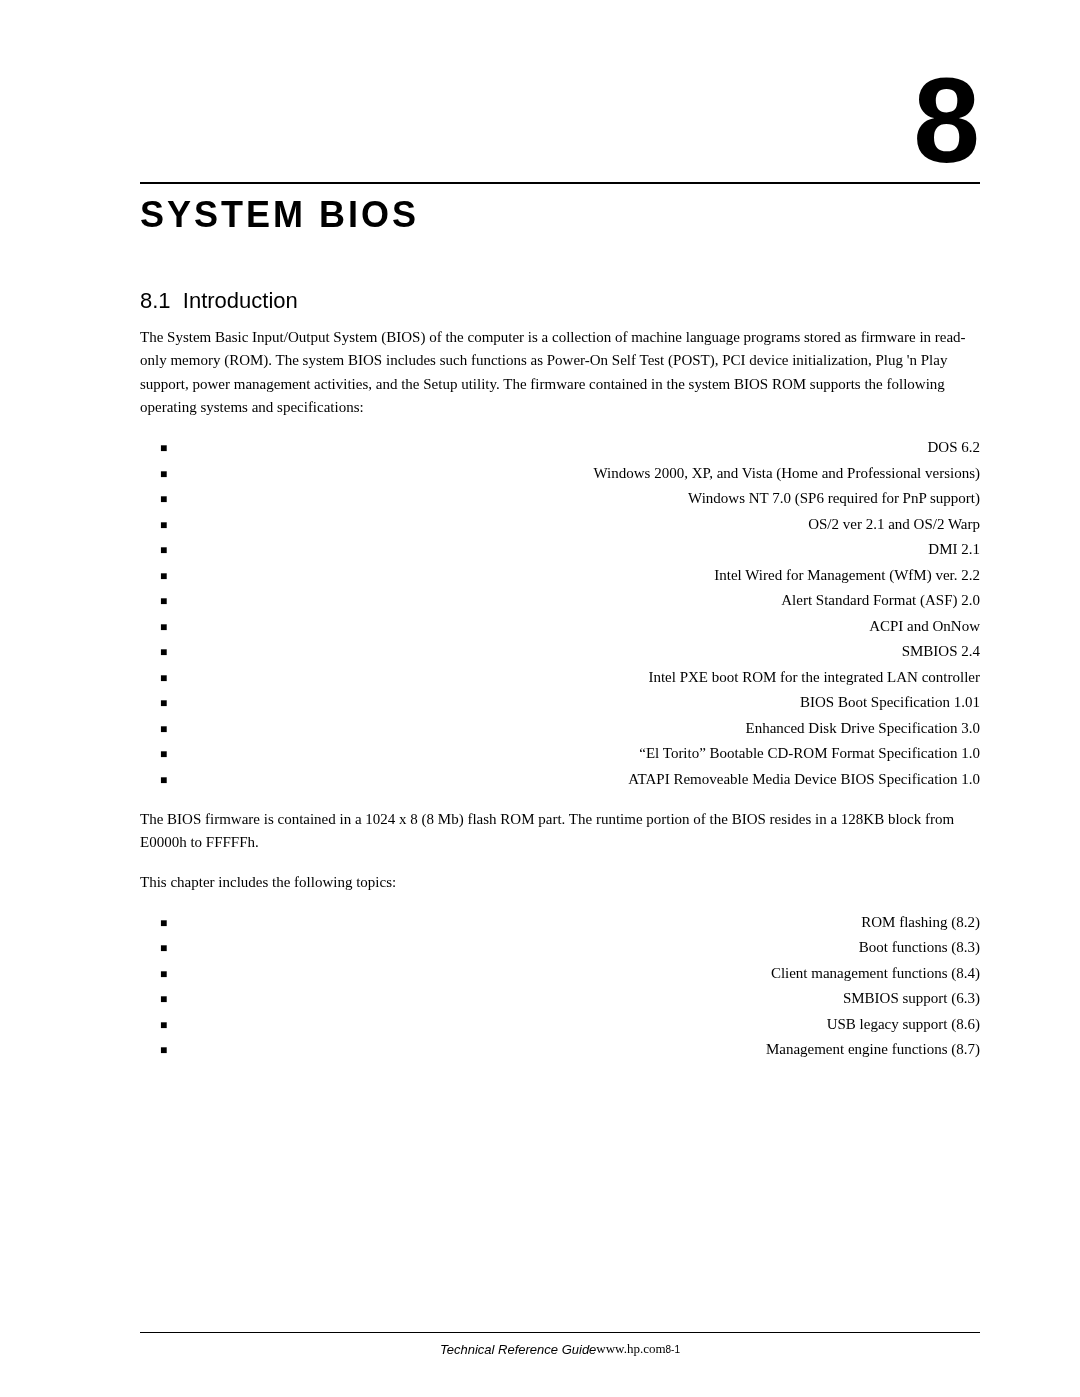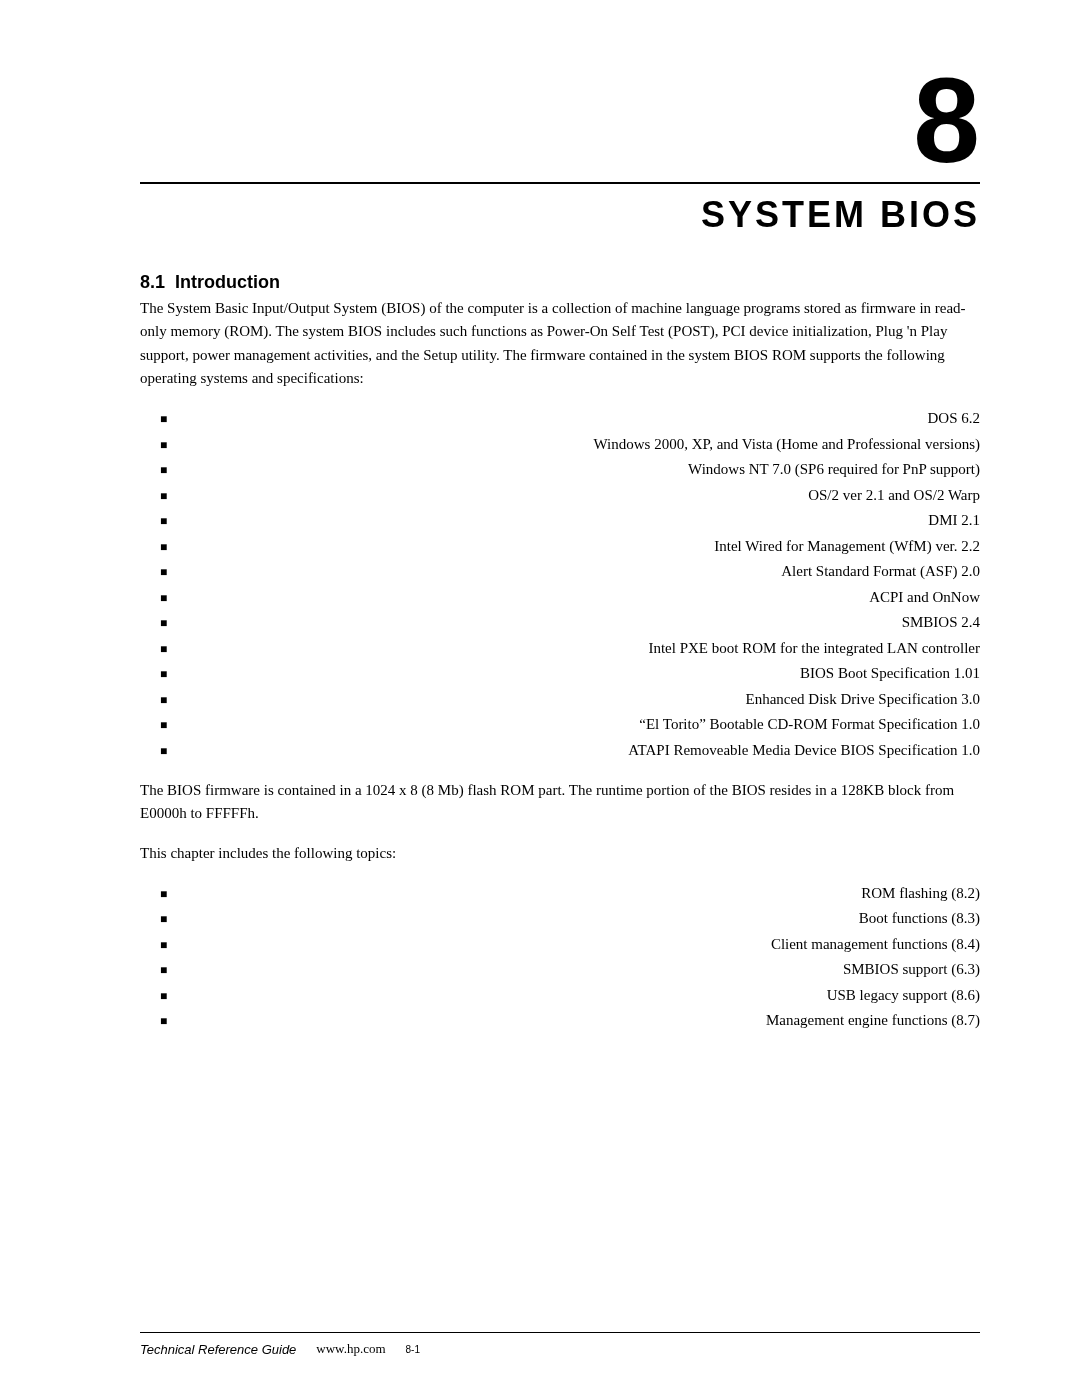--- a/index.html
+++ b/index.html
@@ -38,31 +38,31 @@
     .chapter-title-bar {
       border-top: 2px solid #000;
       margin-bottom: 10px;
       margin-top: 2px;
     }
 
     .chapter-title {
       font-family: Arial, Helvetica, sans-serif;
       font-size: 36px;
       font-weight: bold;
-      text-align: right;
+      text-align: left;
       letter-spacing: 3px;
-      margin-bottom: 36px;
+      margin-bottom: 52px;
       text-transform: uppercase;
     }
 
     .section-heading {
       font-family: Arial, Helvetica, sans-serif;
-      font-size: 18px;
-      font-weight: bold;
-      margin-bottom: 4px;
+      font-size: 22px;
+      font-weight: normal;
+      margin-bottom: 12px;
       margin-top: 10px;
     }
 
     .body-text {
       font-size: 15px;
       line-height: 1.55;
       margin-bottom: 16px;
       font-family: 'Times New Roman', Times, serif;
     }
 
@@ -89,23 +89,22 @@
     }
 
     .footer {
       position: absolute;
       bottom: 40px;
       left: 140px;
       right: 100px;
       border-top: 1px solid #000;
       padding-top: 8px;
       display: flex;
-      justify-content: flex-start;
+      justify-content: center;
       align-items: center;
-      gap: 20px;
     }
 
     .footer-left {
       font-style: italic;
       font-size: 13px;
       font-family: Arial, Helvetica, sans-serif;
     }
 
     .footer-center {
       font-size: 13px;

